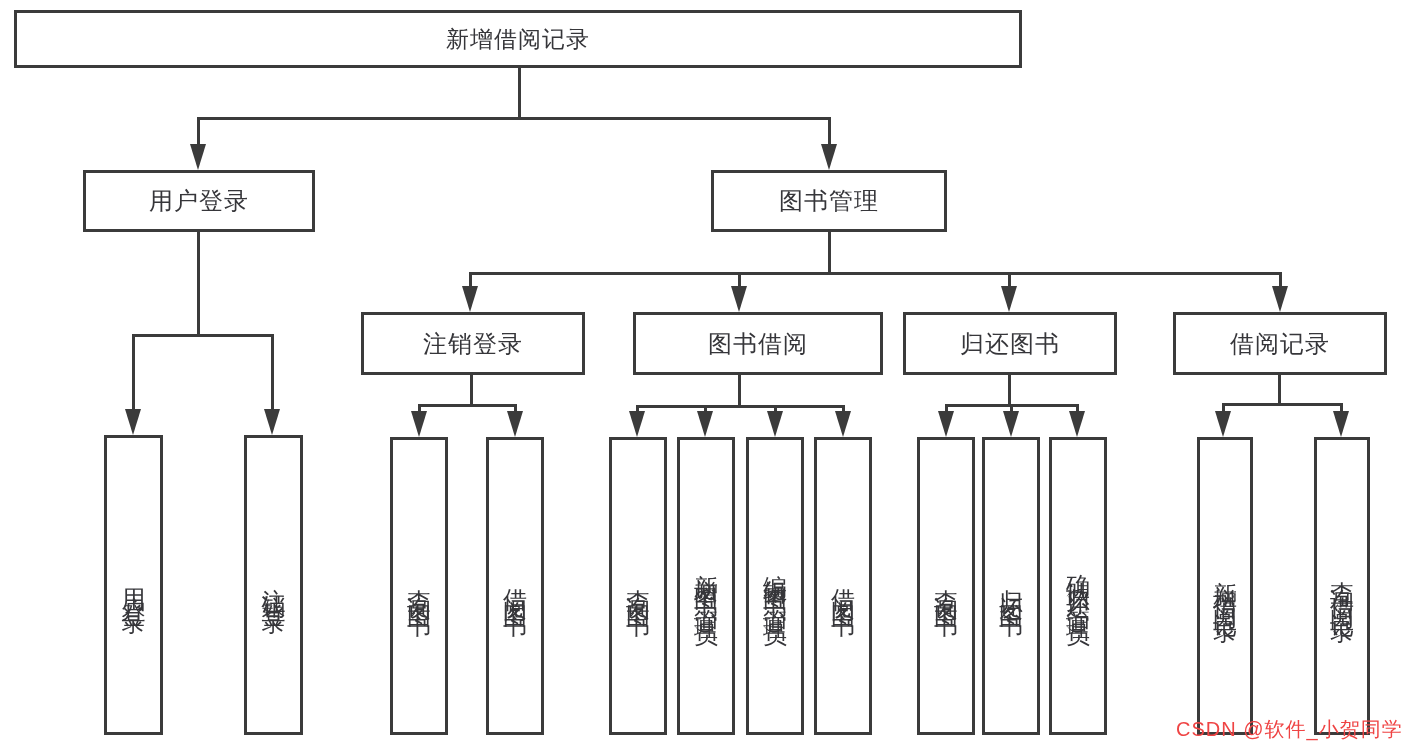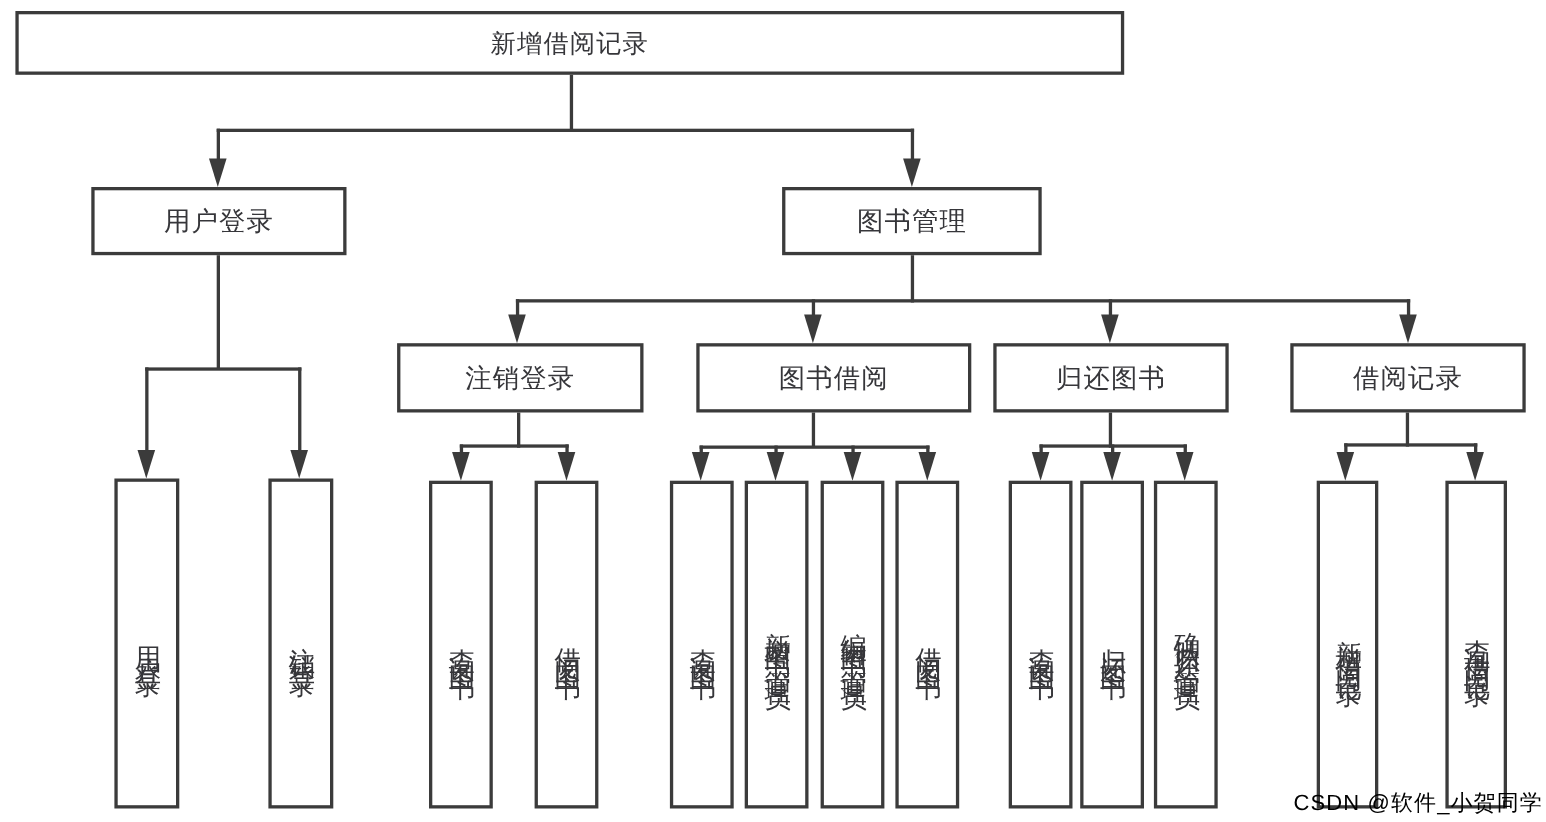--- a/index.html
+++ b/index.html
@@ -40,21 +40,21 @@
     position: absolute;
     width: 0;
     height: 0;
     border-left: 8px solid transparent;
     border-right: 8px solid transparent;
     border-top: 26px solid #3b3b3b;
   }
   .watermark {
     position: absolute;
     font-size: 20px;
-    color: #000000;
+    color: #ef4444;
     letter-spacing: 1px;
     white-space: nowrap;
   }
 </style>
 </head>
 <body>
 
 <div class="canvas">
 
   <div class="box" style="left:14px; top:10px; width:1008px; height:58px; font-size:23px;">新增借阅记录</div>

